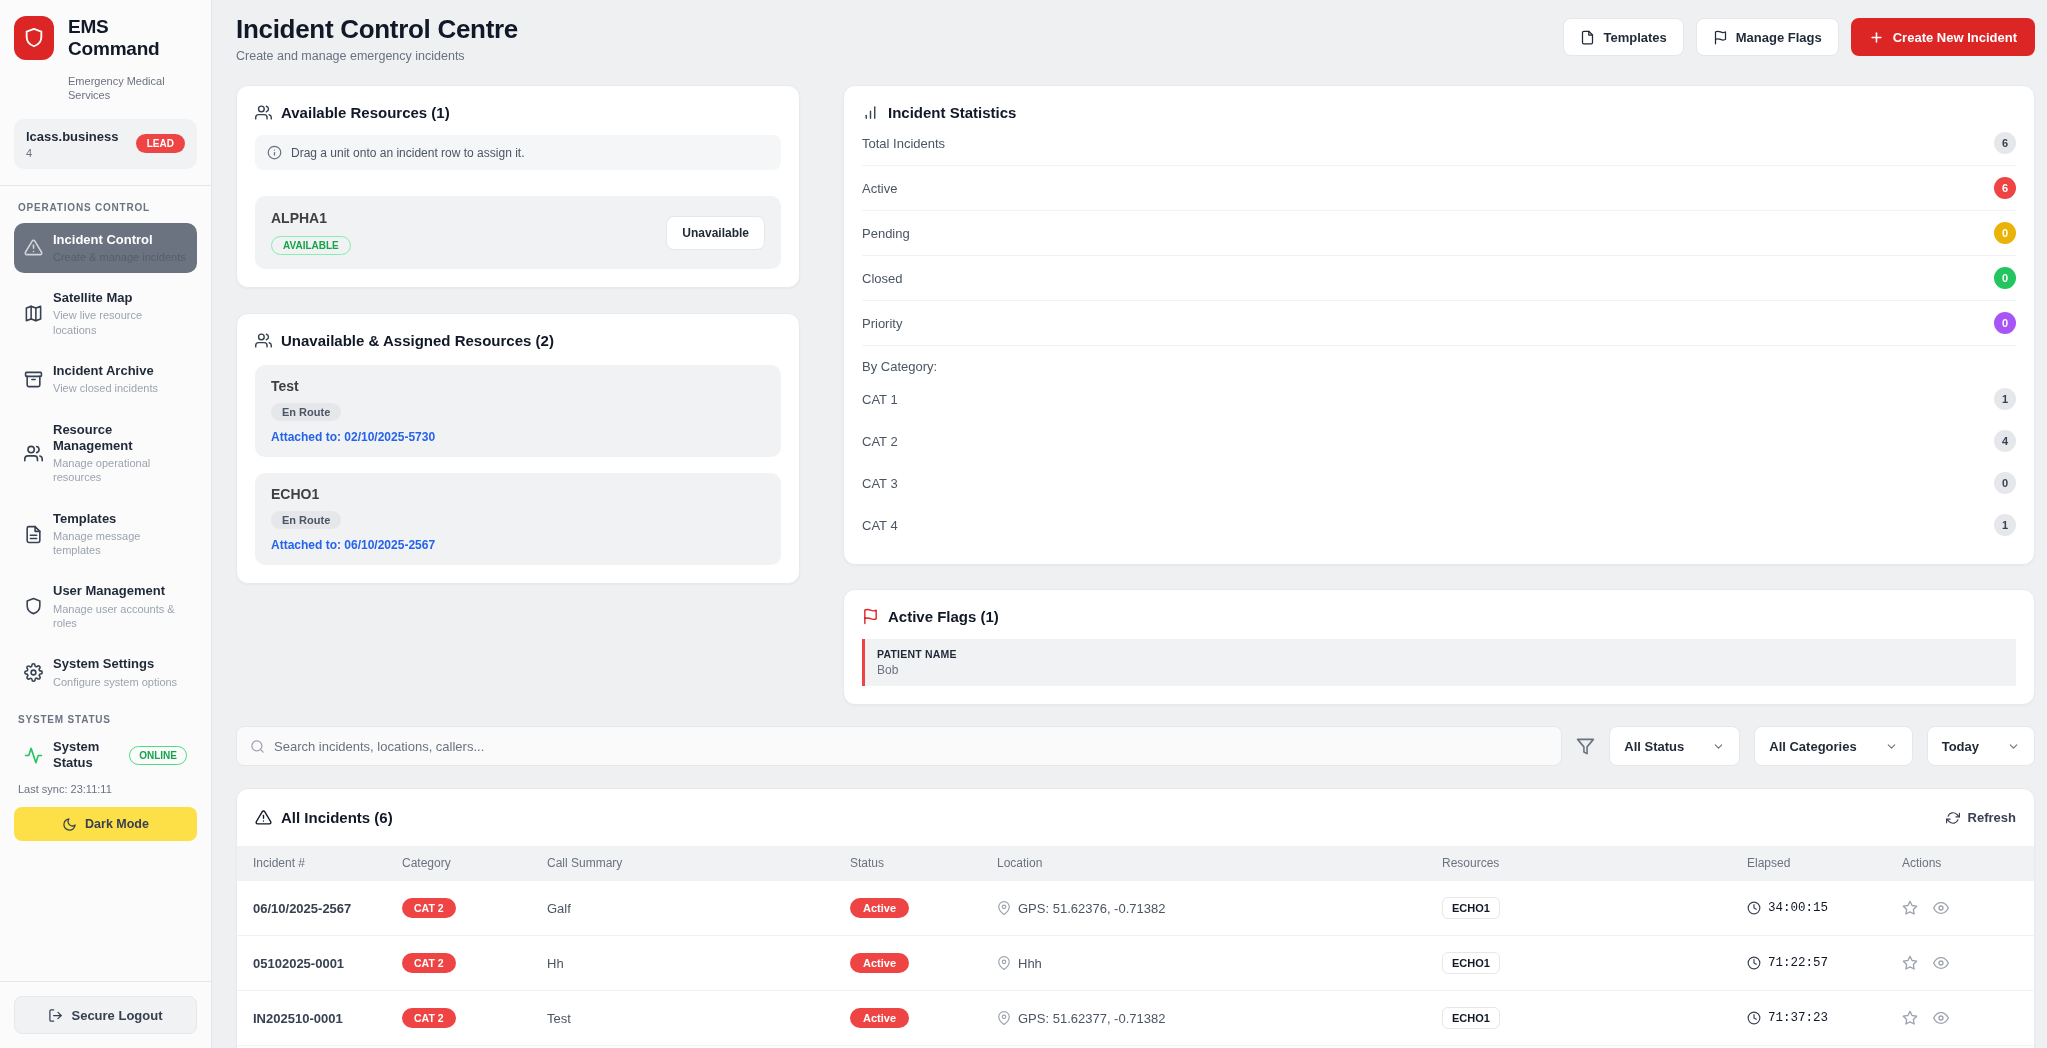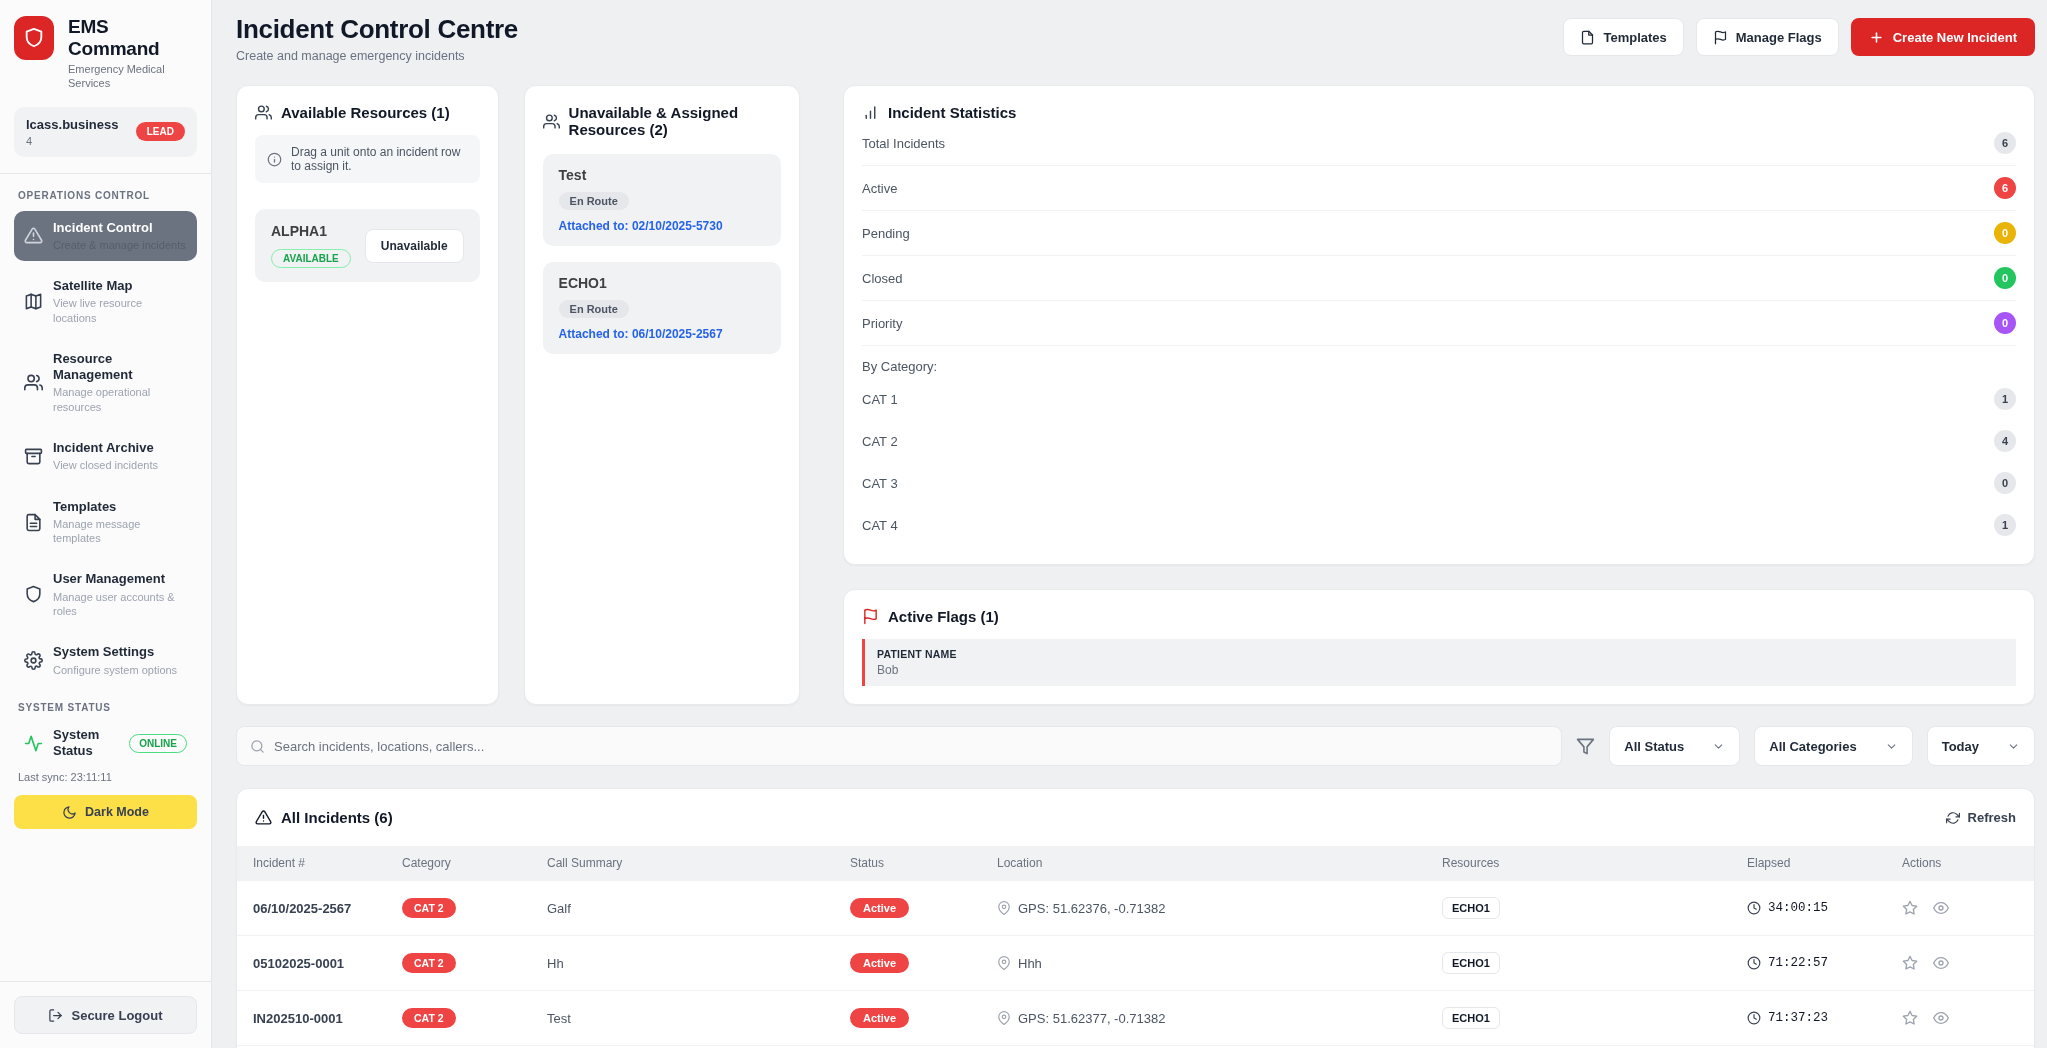--- a/index.html
+++ b/index.html
@@ -8,21 +8,21 @@
   .ic { width:17px; height:17px; flex:none; }
   .ic svg { width:100%; height:100%; display:block; }
 
   
   .sidebar { width:212px; height:100%; background:#fbfbfc; border-right:1px solid #e5e7eb; display:flex; flex-direction:column; }
   .side-scroll { flex:1; overflow:hidden; padding:16px 14px 0 14px; }
   .brand { display:flex; gap:14px; align-items:flex-start; }
   .brand-logo { width:44px; height:44px; border-radius:12px; background:#dc2626; color:#fff; display:flex; align-items:center; justify-content:center; }
   .brand-logo .ic { width:22px; height:22px; }
   .brand-title { font-size:19px; font-weight:700; letter-spacing:-0.2px; }
-  .brand-sub { font-size:11px; color:#6b7280; margin-top:2px; line-height:1.3; }
+  .brand-sub { font-size:11px; color:#6b7280; margin-top:14px; line-height:1.3; }
   .user-card { margin-top:16px; background:#f1f2f4; border-radius:10px; padding:10px 12px; display:flex; align-items:center; justify-content:space-between; }
   .user-name { font-size:13px; font-weight:700; color:#1f2937; }
   .user-count { font-size:11px; color:#6b7280; margin-top:3px; }
   .pill-lead { background:#ef4444; color:#fff; font-size:10px; font-weight:700; padding:4px 11px; border-radius:999px; }
   .side-divider { height:1px; background:#e5e7eb; margin:16px -14px 0 -14px; }
   .section-label { font-size:10px; font-weight:700; letter-spacing:0.08em; color:#6b7280; margin:16px 4px 10px 4px; }
   .nav-item { display:flex; gap:10px; padding:9px 10px; border-radius:10px; margin-bottom:8px; cursor:pointer; align-items:center; }
   .nav-item .ic { color:#374151; width:19px; height:19px; }
   .nav-title { font-size:13px; font-weight:700; color:#1f2937; line-height:1.25; }
   .nav-sub { font-size:11px; color:#9ca3af; margin-top:2px; line-height:1.3; }
@@ -45,21 +45,21 @@
   .page-head { display:flex; align-items:flex-start; justify-content:space-between; }
   .page-title { font-size:26px; font-weight:700; letter-spacing:-0.3px; }
   .page-sub { font-size:12.5px; color:#6b7280; margin-top:4px; }
   .head-actions { display:flex; gap:12px; margin-top:4px; }
   .btn-ghost { height:38px; background:#fff; border:1px solid #e5e7eb; border-radius:8px; padding:0 16px; font-family:inherit; font-size:13px; font-weight:600; color:#1f2937; display:flex; align-items:center; gap:8px; cursor:pointer; }
   .btn-ghost .ic { width:15px; height:15px; }
   .btn-primary { height:38px; background:#dc2626; border:none; border-radius:8px; padding:0 18px; font-family:inherit; font-size:13px; font-weight:600; color:#fff; display:flex; align-items:center; gap:9px; cursor:pointer; }
   .btn-primary .ic { width:15px; height:15px; }
 
   .cols { display:flex; gap:43px; margin-top:22px; }
-  .col-left { width:564px; display:flex; flex-direction:row; gap:25px; }
+  .col-left { width:564px; display:flex; flex-direction:column; gap:25px; }
   .col-right { flex:1; display:flex; flex-direction:column; gap:24px; }
   .card { background:#fff; border:1px solid #e8eaed; border-radius:12px; box-shadow:0 1px 2px rgba(0,0,0,0.04); padding:18px; }
   .card-title-row { display:flex; align-items:center; gap:9px; }
   .card-title { font-size:15px; font-weight:700; color:#111827; }
   .card-title-row .ic { color:#374151; }
 
   .hint-strip { margin-top:14px; background:#f5f6f7; border-radius:8px; padding:10px 12px; display:flex; align-items:center; gap:9px; }
   .hint-strip .ic { width:15px; height:15px; color:#6b7280; }
   .hint-text { font-size:12px; color:#4b5563; }
   .res-item { margin-top:26px; background:#f1f2f4; border-radius:10px; padding:14px 16px; display:flex; align-items:center; justify-content:space-between; }
@@ -181,43 +181,43 @@
         </span>
       <div>
         <div class="nav-title">Satellite Map</div>
         <div class="nav-sub">View live resource locations</div>
       </div>
     </div>
 
     <div class="nav-item">
       <span class="ic">
           <svg viewBox="0 0 24 24" fill="none" stroke="currentColor" stroke-width="2" stroke-linecap="round" stroke-linejoin="round">
+            <rect x="2" y="3" width="20" height="5" rx="1"></rect>
+            <path d="M4 8v11a2 2 0 002 2h12a2 2 0 002-2V8"></path>
+            <path d="M10 12h4"></path>
+          </svg>
+        </span>
+      <div>
+        <div class="nav-title">Incident Archive</div>
+        <div class="nav-sub">View closed incidents</div>
+      </div>
+    </div>
+
+    <div class="nav-item">
+      <span class="ic">
+          <svg viewBox="0 0 24 24" fill="none" stroke="currentColor" stroke-width="2" stroke-linecap="round" stroke-linejoin="round">
             <path d="M17 21v-2a4 4 0 00-4-4H5a4 4 0 00-4 4v2"></path>
             <circle cx="9" cy="7" r="4"></circle>
             <path d="M23 21v-2a4 4 0 00-3-3.87"></path>
             <path d="M16 3.13a4 4 0 010 7.75"></path>
           </svg>
         </span>
       <div>
         <div class="nav-title">Resource Management</div>
         <div class="nav-sub">Manage operational resources</div>
-      </div>
-    </div>
-
-    <div class="nav-item">
-      <span class="ic">
-          <svg viewBox="0 0 24 24" fill="none" stroke="currentColor" stroke-width="2" stroke-linecap="round" stroke-linejoin="round">
-            <rect x="2" y="3" width="20" height="5" rx="1"></rect>
-            <path d="M4 8v11a2 2 0 002 2h12a2 2 0 002-2V8"></path>
-            <path d="M10 12h4"></path>
-          </svg>
-        </span>
-      <div>
-        <div class="nav-title">Incident Archive</div>
-        <div class="nav-sub">View closed incidents</div>
       </div>
     </div>
 
     <div class="nav-item">
       <span class="ic">
           <svg viewBox="0 0 24 24" fill="none" stroke="currentColor" stroke-width="2" stroke-linecap="round" stroke-linejoin="round">
             <path d="M14 2H6a2 2 0 00-2 2v16a2 2 0 002 2h12a2 2 0 002-2V8z"></path>
             <path d="M14 2v6h6"></path>
             <path d="M16 13H8"></path>
             <path d="M16 17H8"></path>

